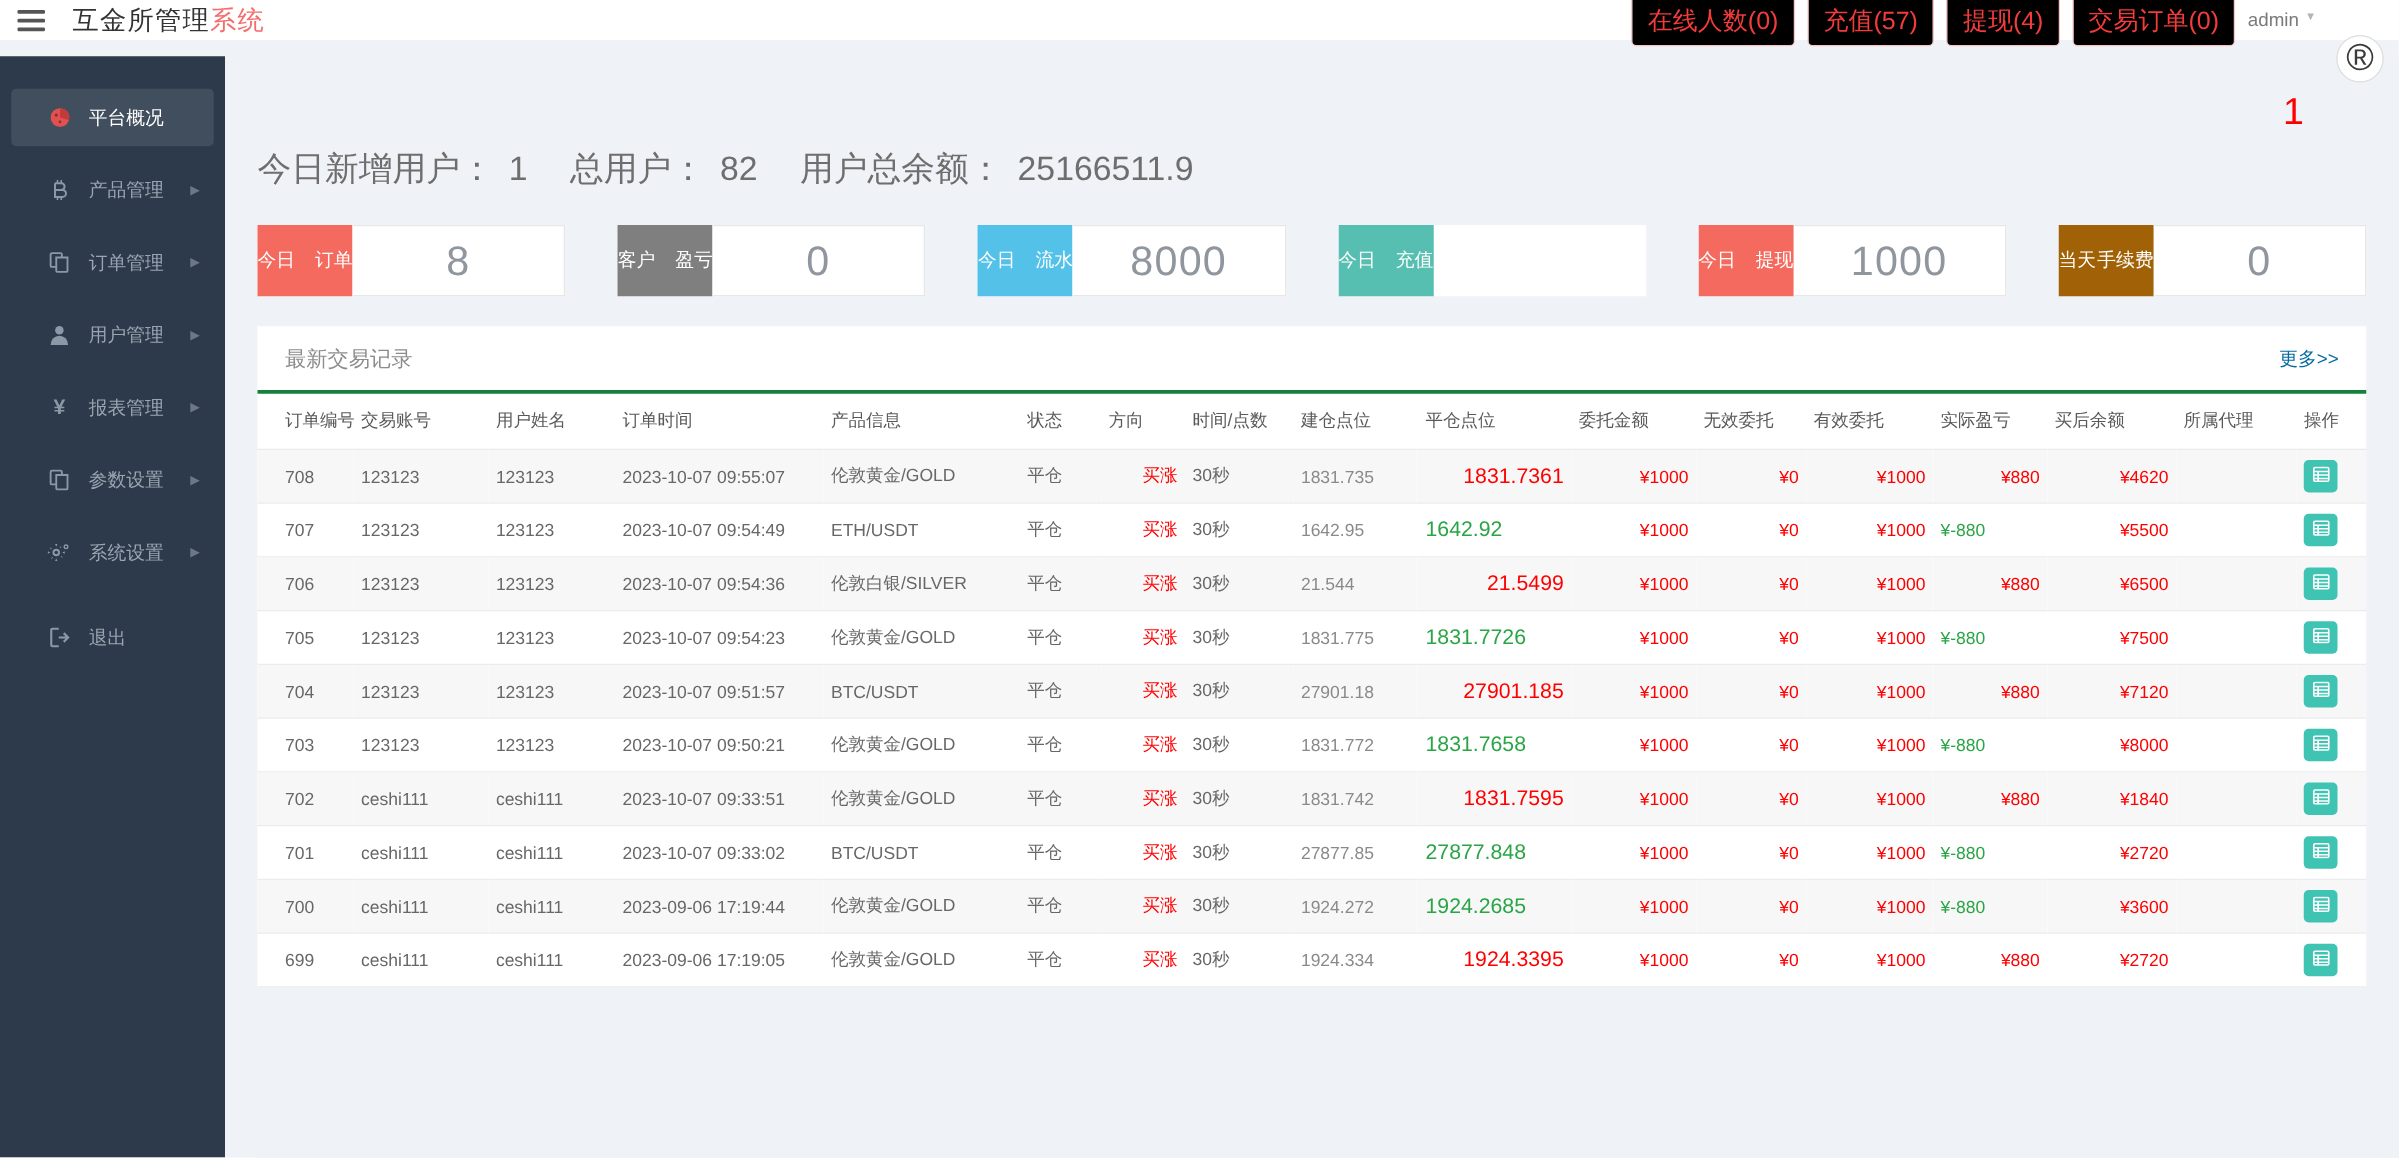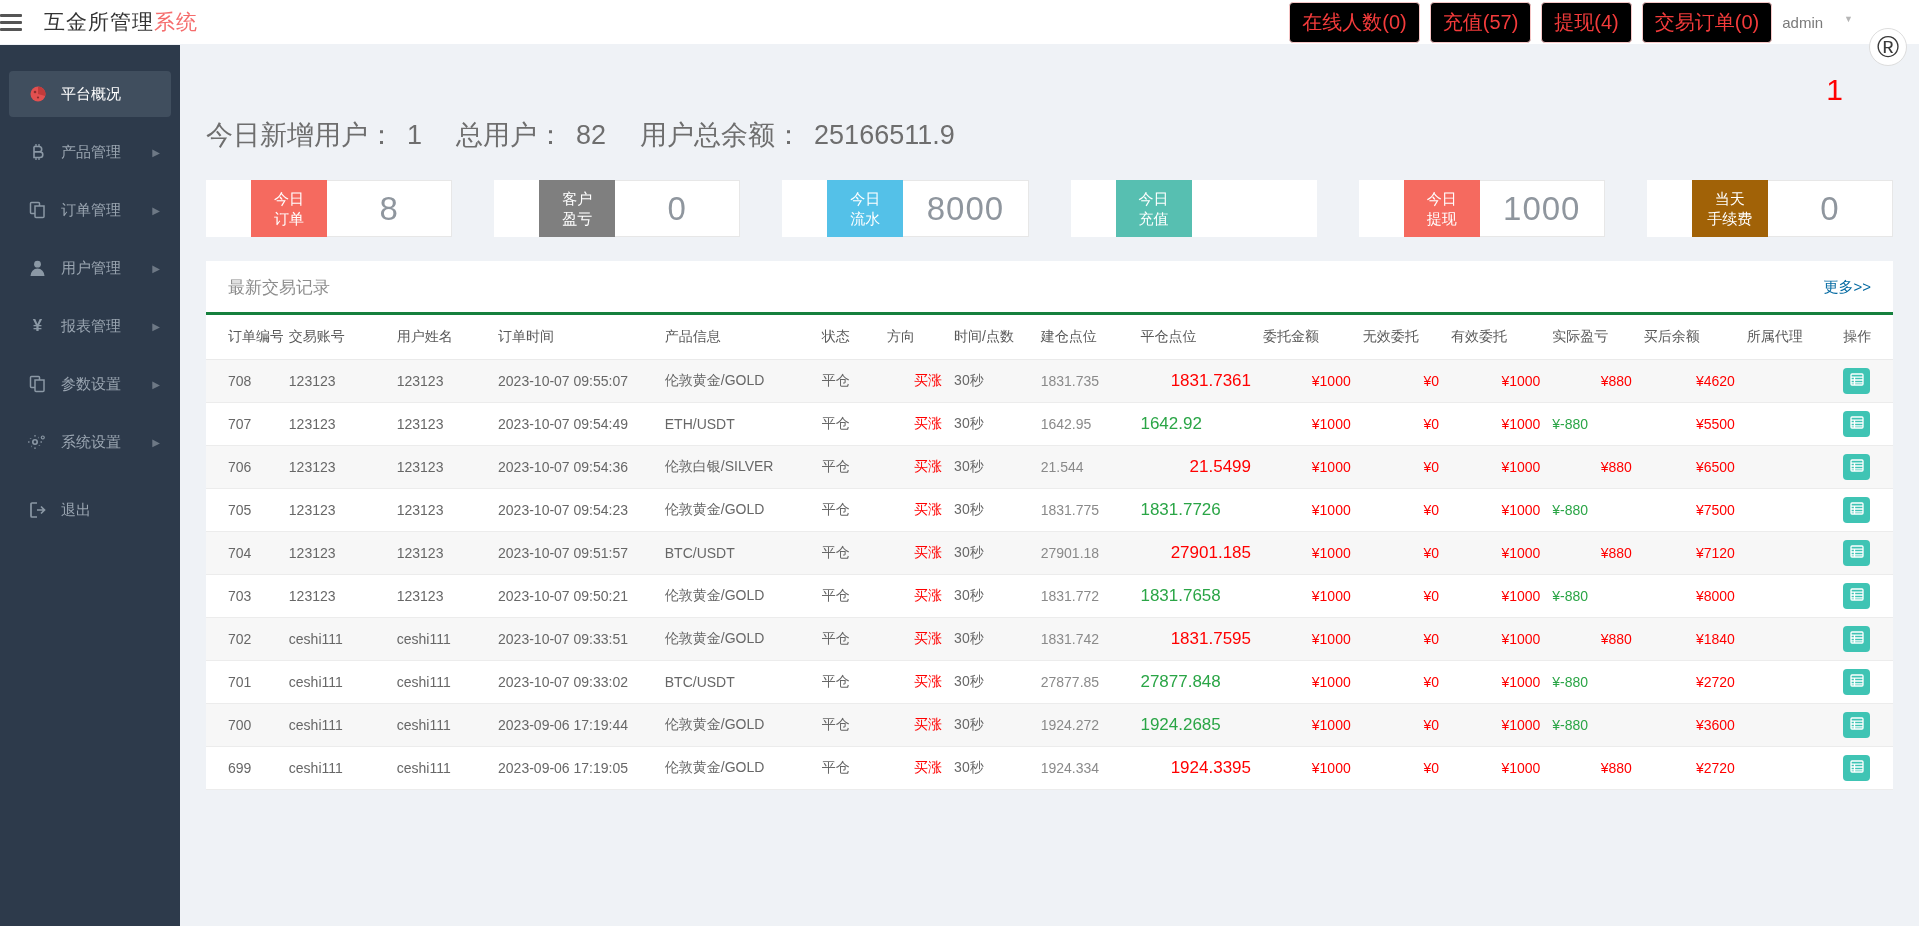--- a/index.html
+++ b/index.html
@@ -4,51 +4,52 @@
 <style>
   * { box-sizing: border-box; margin: 0; padding: 0; }
   html,body { width:1919px; height:926px; }
   body {
     font-family: "Liberation Sans", "DejaVu Sans", sans-serif;
     background:#eff2f6; position:relative; overflow:hidden; color:#666;
   }
 
   
   .header {
-    position:absolute; top:0; left:0; right:0; height:44px;
+    position:absolute; top:0; left:0; right:0; height:32px;
     background:#fff; display:flex; align-items:center; z-index:30;
+    padding-left:14px;
   }
   .hamburger { width:22px; display:flex; flex-direction:column; gap:4px; cursor:pointer; }
   .hamburger i { display:block; height:3px; background:#555; border-radius:1px; }
   .app-title { margin-left:22px; font-size:21px; letter-spacing:1px; }
   .app-title .t-main { color:#333; }
   .app-title .t-accent { color:#f56c6c; }
   .header-right { margin-left:auto; display:flex; align-items:center; gap:10px; padding-right:66px; }
   .hdr-btn {
     background:#000000; border:1px solid #f6c6c6; color:#f43b3b; font-size:20px;
     padding:6px 12px; border-radius:4px; cursor:pointer; white-space:nowrap;
     font-family:inherit;
   }
-  .admin-box { display:flex; align-items:flex-start; gap:21px; color:#7a7a7a; font-size:15px; cursor:pointer; }
+  .admin-box { display:flex; align-items:flex-start; gap:5px; color:#7a7a7a; font-size:15px; cursor:pointer; }
   .admin-caret { font-size:9px; color:#b5b5b5; }
   .avatar {
     position:absolute; right:12px; top:28px; width:38px; height:38px;
     border-radius:50%; background:#fff; border:1px solid #ddd; z-index:40;
     display:flex; align-items:center; justify-content:center;
     font-size:30px; color:#3a3a3a; overflow:hidden;
   }
 
   
   .sidebar {
     position:absolute; left:0; top:45px; bottom:0; width:180px;
     background:#2d3a4b; padding-top:26px; z-index:20;
   }
   .side-item {
     height:46px; margin:0 9px 12px; display:flex; align-items:center;
-    padding:0 18px; border-radius:4px; color:#9aa5b1; font-size:15px;
+    padding:0 28px; border-radius:4px; color:#9aa5b1; font-size:15px;
     cursor:pointer; position:relative;
   }
   .side-item.active { background:#404e5e; color:#fff; }
   .side-icon { width:21px; height:18px; margin-right:13px; display:flex; align-items:center; justify-content:center; }
   .side-icon svg { display:block; }
   .side-chevron { position:absolute; right:11px; font-size:10px; color:#6d7885; }
   .side-gap { height:10px; }
 
   
   .content { position:absolute; left:180px; top:45px; right:0; bottom:0; background:#eff2f6; }
@@ -57,23 +58,22 @@
   .stats-row {
     display:flex; gap:34px; padding:0 26px; margin-top:72px;
     font-size:27px; color:#6e6e6e; align-items:baseline;
   }
   .stat-pair { display:flex; gap:12px; align-items:baseline; }
 
   .cards-row { display:flex; gap:42px; padding:0 26px; margin-top:27px; }
   .stat-card { flex:1; height:57px; display:flex; background:#fff; }
   .stat-card-label {
     width:76px; color:#fff; font-size:15px; line-height:1.3;
-    display:flex; flex-direction:column; align-items:center; justify-content:center;
+    display:flex; flex-direction:row; align-items:center; justify-content:space-between;
     flex-shrink:0;
-    margin-left:45px;
   }
   .stat-card-value {
     flex:1; display:flex; align-items:center; justify-content:center;
     font-size:33px; font-weight:200; color:#8f969e;
     border:1px solid #e7e7e7; border-left:none; background:#fff;
     font-family:"Liberation Sans", sans-serif; letter-spacing:1px;
   }
 
   .service-row { display:flex; align-items:center; gap:18px; padding:0 26px; margin-top:28px; }
   .service-btn {

